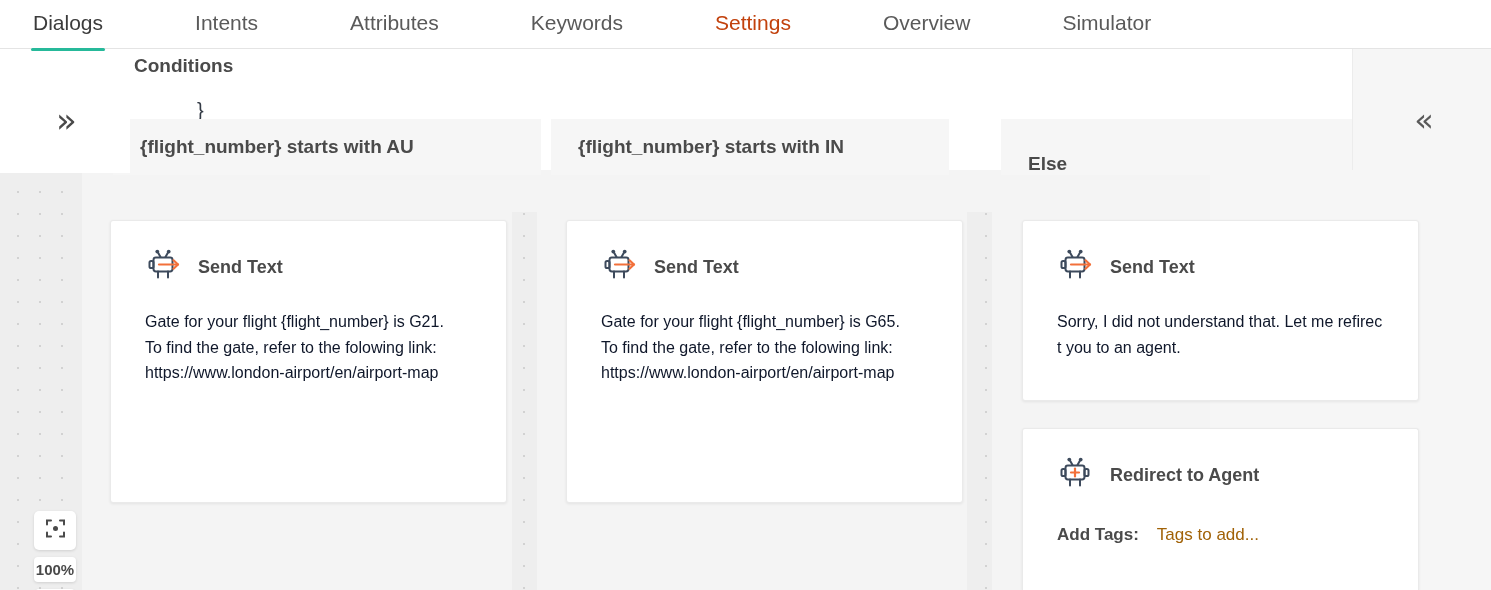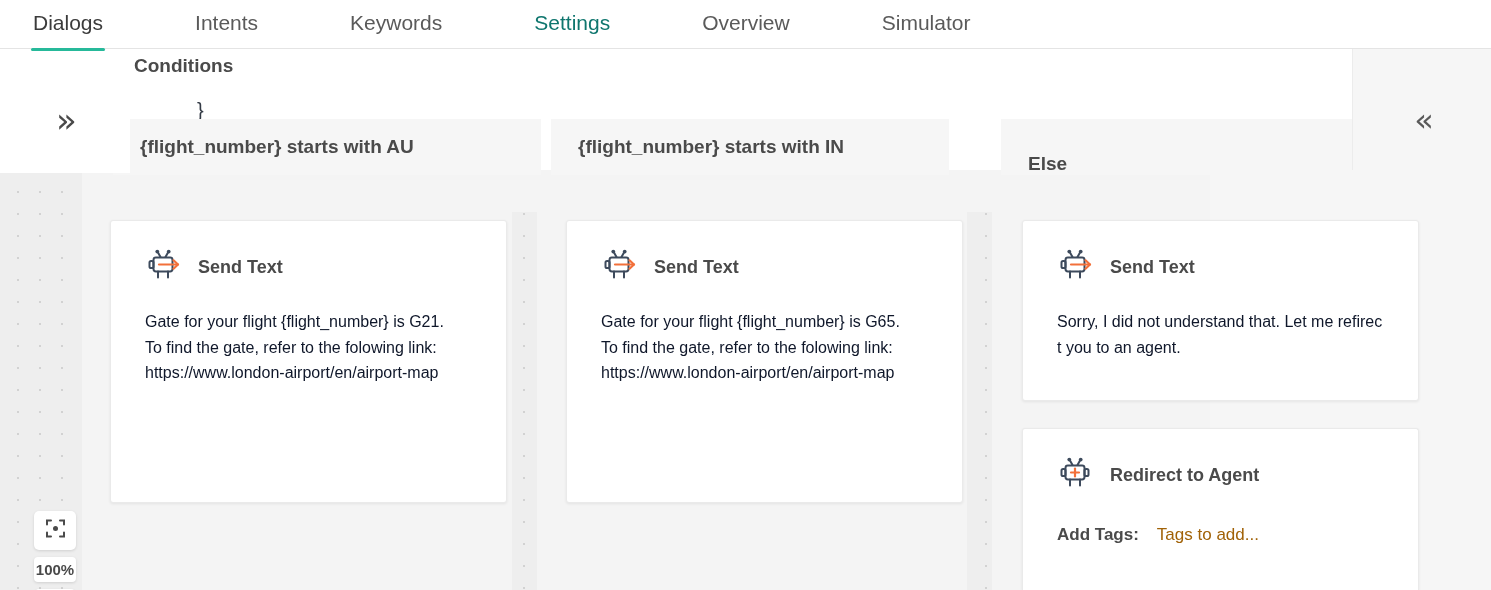--- a/index.html
+++ b/index.html
@@ -42,21 +42,21 @@
     font-size:21px;color:#5a5a5a;line-height:28px;
     white-space:nowrap;cursor:pointer;
   }
   .tab + .tab{margin-left:44px;}
   .tab:first-child{margin-left:33px;}
   .tab.active{color:#3b3b3b;font-weight:400;}
   .tab.active::after{
     content:"";position:absolute;left:-2px;right:-2px;bottom:-1px;height:3px;
     background:#26b99a;border-radius:2px;
   }
-  .tab.accent{color:#0f766e;}
+  .tab.accent{color:#c2410c;}
 
   
   #condband{
     position:absolute;left:0;top:49px;width:1491px;height:121px;
     background:#ffffff;z-index:20;
   }
   #cond-inner{
     position:absolute;left:67px;top:0;width:1270px;height:121px;
     background:#fff;box-sizing:border-box;
   }
@@ -306,20 +306,21 @@
   <span class="chev">»</span>
 </div>
 
 <div id="rightpanel">
   <span class="chev">«</span>
 </div>
 
 <div id="tabbar">
   <div class="tab active"><span>Dialogs</span></div>
   <div class="tab"><span>Intents</span></div>
+  <div class="tab"><span>Attributes</span></div>
   <div class="tab"><span>Keywords</span></div>
   <div class="tab accent"><span>Settings</span></div>
   <div class="tab"><span>Overview</span></div>
   <div class="tab"><span>Simulator</span></div>
 </div>
 
 <div id="zoomctl">
   <div class="zbtn">
     <span>
       <svg width="21" height="21" viewBox="0 0 21 21">

